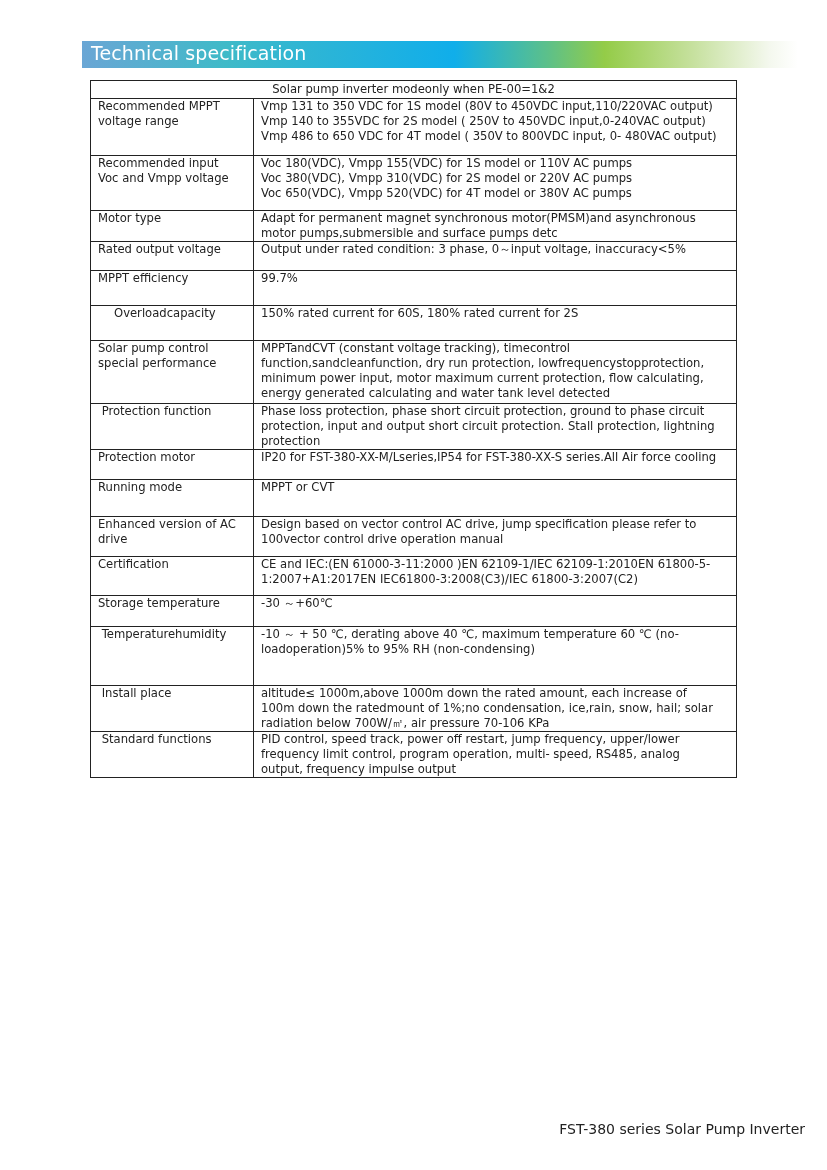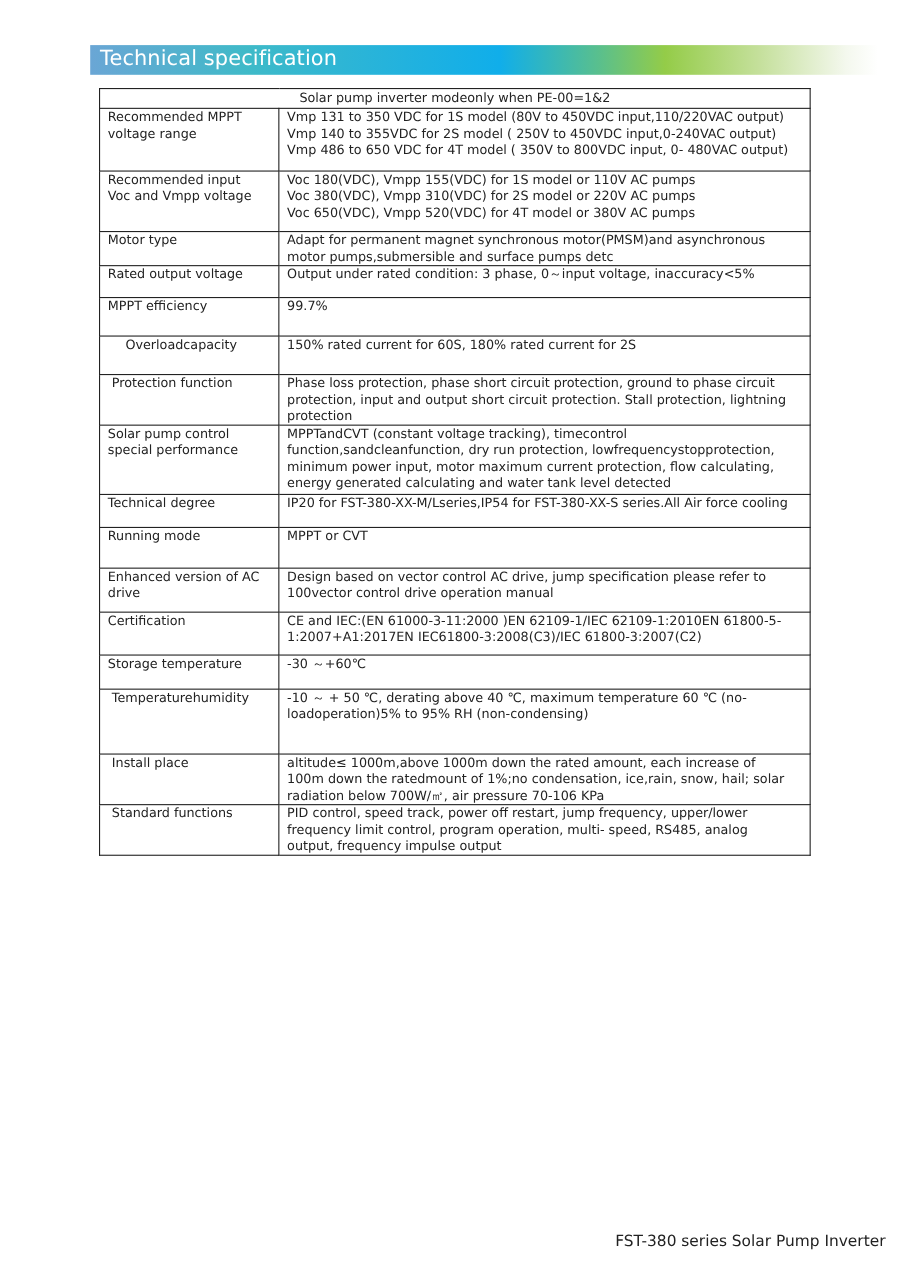--- a/index.html
+++ b/index.html
@@ -98,45 +98,45 @@
         </td>
       </tr>
       <tr style="height: 35px;">
         <td class="label">
           <span class="line" style="white-space: pre; margin-left: 16px;">Overloadcapacity</span>
         </td>
         <td class="value">
           <span class="line">150% rated current for 60S, 180% rated current for 2S</span>
         </td>
       </tr>
-      <tr style="height: 46px;">
-        <td class="label">
-          <span class="line" style="white-space: pre;"> Protection function</span>
-        </td>
-        <td class="value">
-          <span class="line">Phase loss protection, phase short circuit protection, ground to phase circuit</span>
-          <span class="line">protection, input and output short circuit protection. Stall protection, lightning</span>
-          <span class="line">protection</span>
-        </td>
-      </tr>
       <tr style="height: 63px;">
         <td class="label">
           <span class="line" style="white-space: pre;">Solar pump control</span>
           <span class="line" style="white-space: pre;">special performance</span>
         </td>
         <td class="value">
           <span class="line">MPPTandCVT (constant voltage tracking), timecontrol</span>
           <span class="line">function,sandcleanfunction, dry run protection, lowfrequencystopprotection,</span>
           <span class="line">minimum power input, motor maximum current protection, flow calculating,</span>
           <span class="line">energy generated calculating and water tank level detected</span>
         </td>
       </tr>
+      <tr style="height: 46px;">
+        <td class="label">
+          <span class="line" style="white-space: pre;"> Protection function</span>
+        </td>
+        <td class="value">
+          <span class="line">Phase loss protection, phase short circuit protection, ground to phase circuit</span>
+          <span class="line">protection, input and output short circuit protection. Stall protection, lightning</span>
+          <span class="line">protection</span>
+        </td>
+      </tr>
       <tr style="height: 30px;">
         <td class="label">
-          <span class="line" style="white-space: pre;">Technical degree</span>
+          <span class="line" style="white-space: pre;">Protection motor</span>
         </td>
         <td class="value">
           <span class="line">IP20 for FST-380-XX-M/Lseries,IP54 for FST-380-XX-S series.All Air force cooling</span>
         </td>
       </tr>
       <tr style="height: 37px;">
         <td class="label">
           <span class="line" style="white-space: pre;">Running mode</span>
         </td>
         <td class="value">

